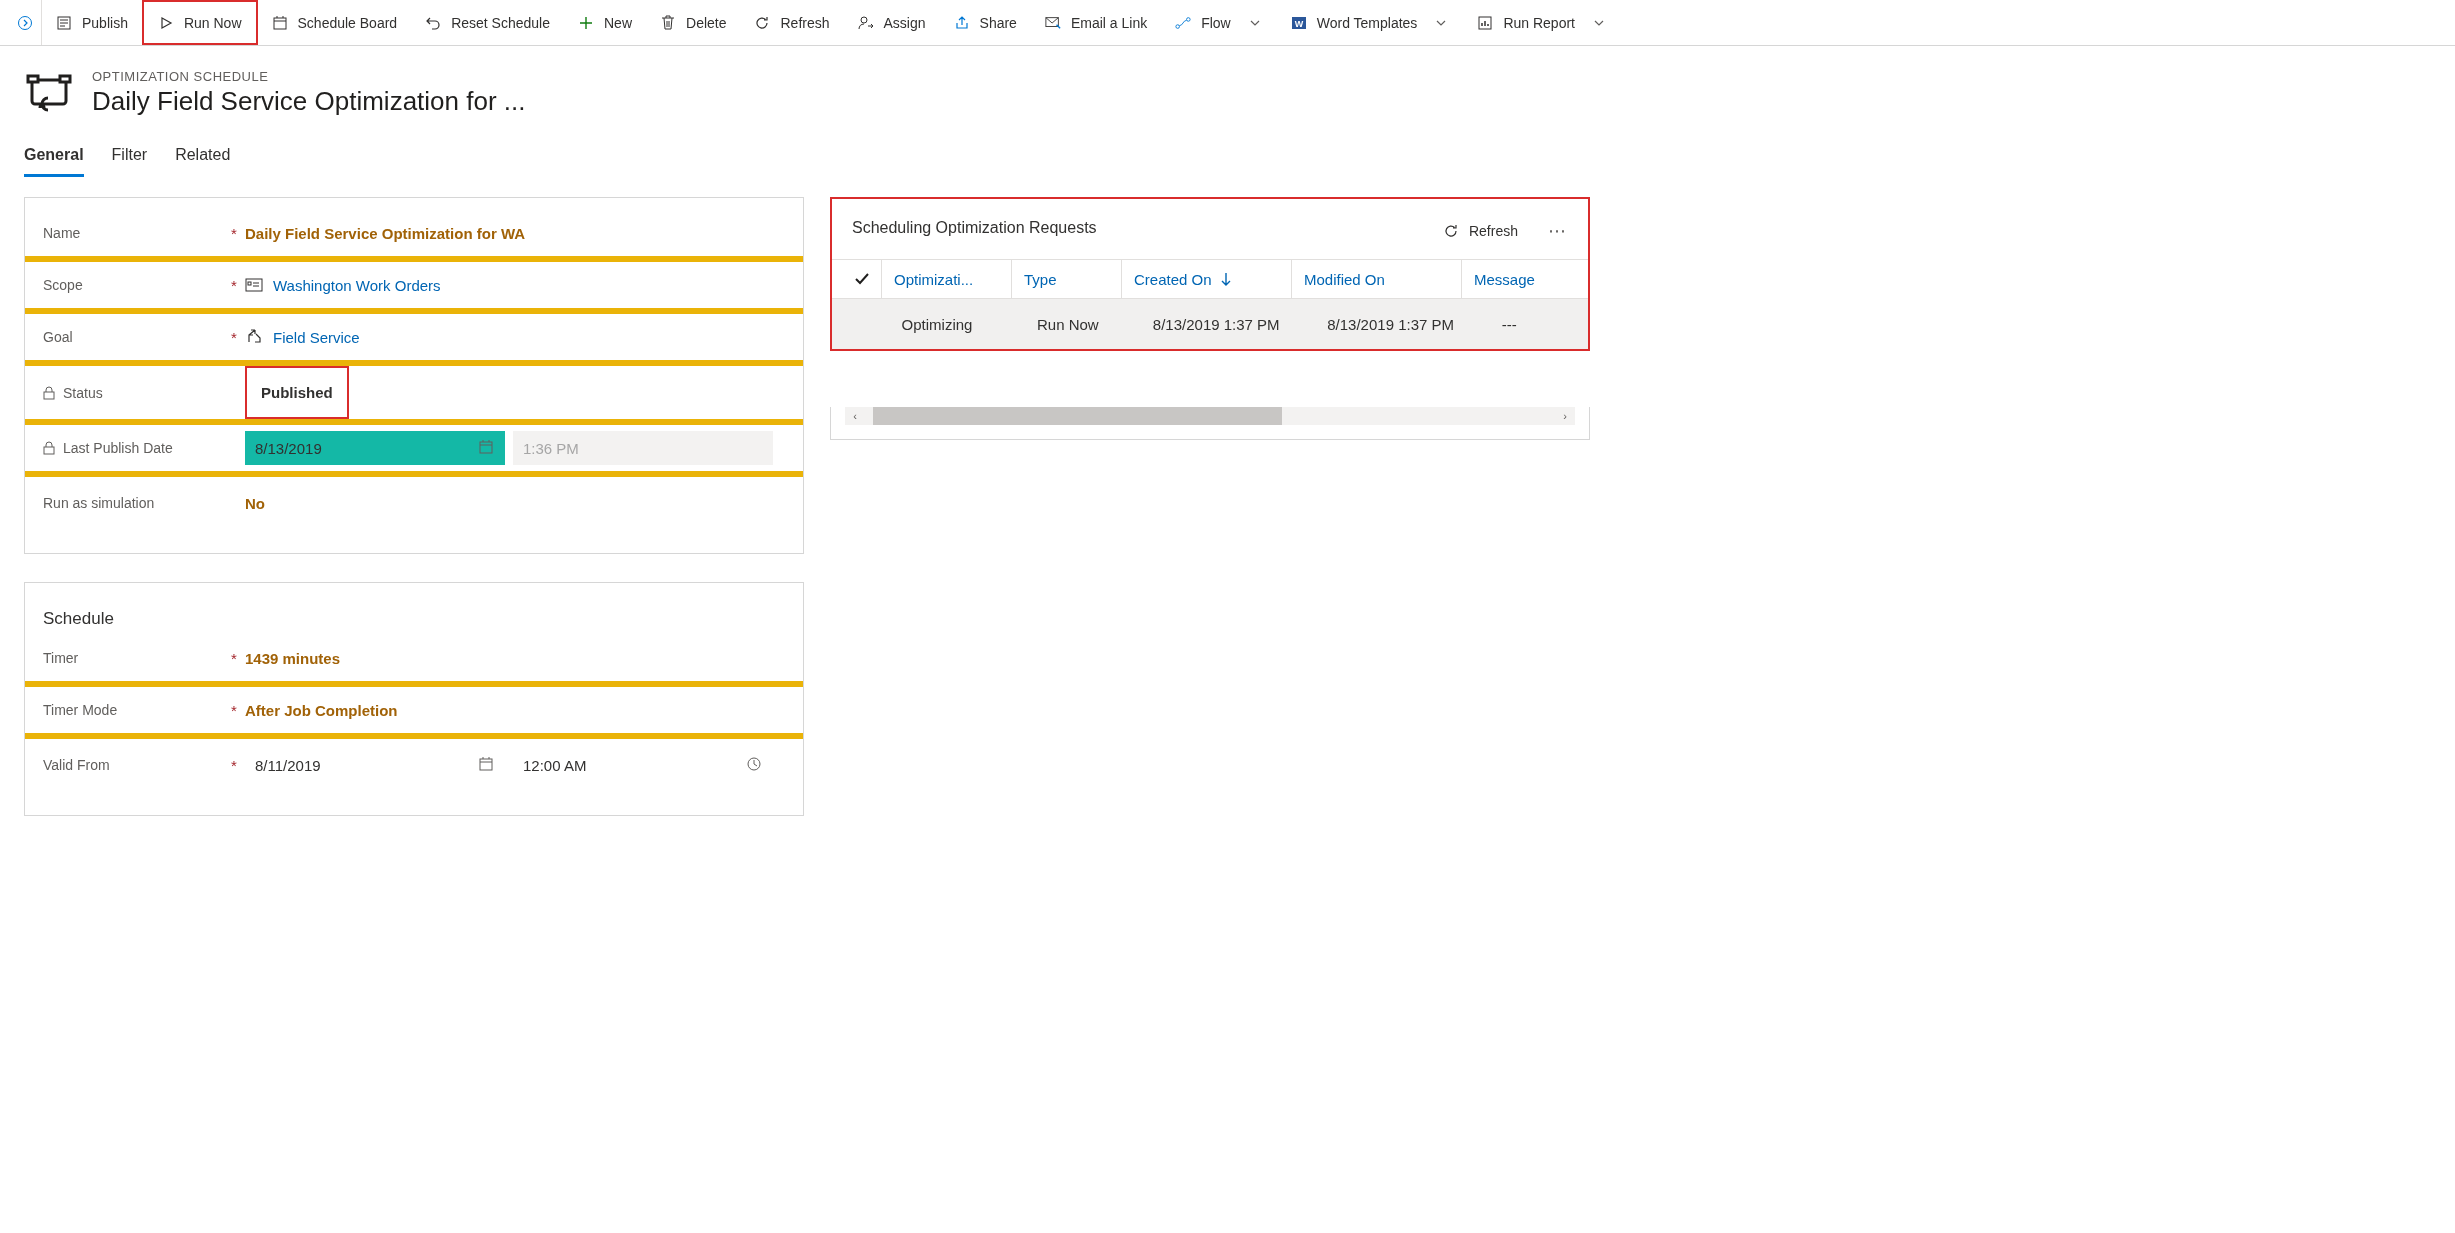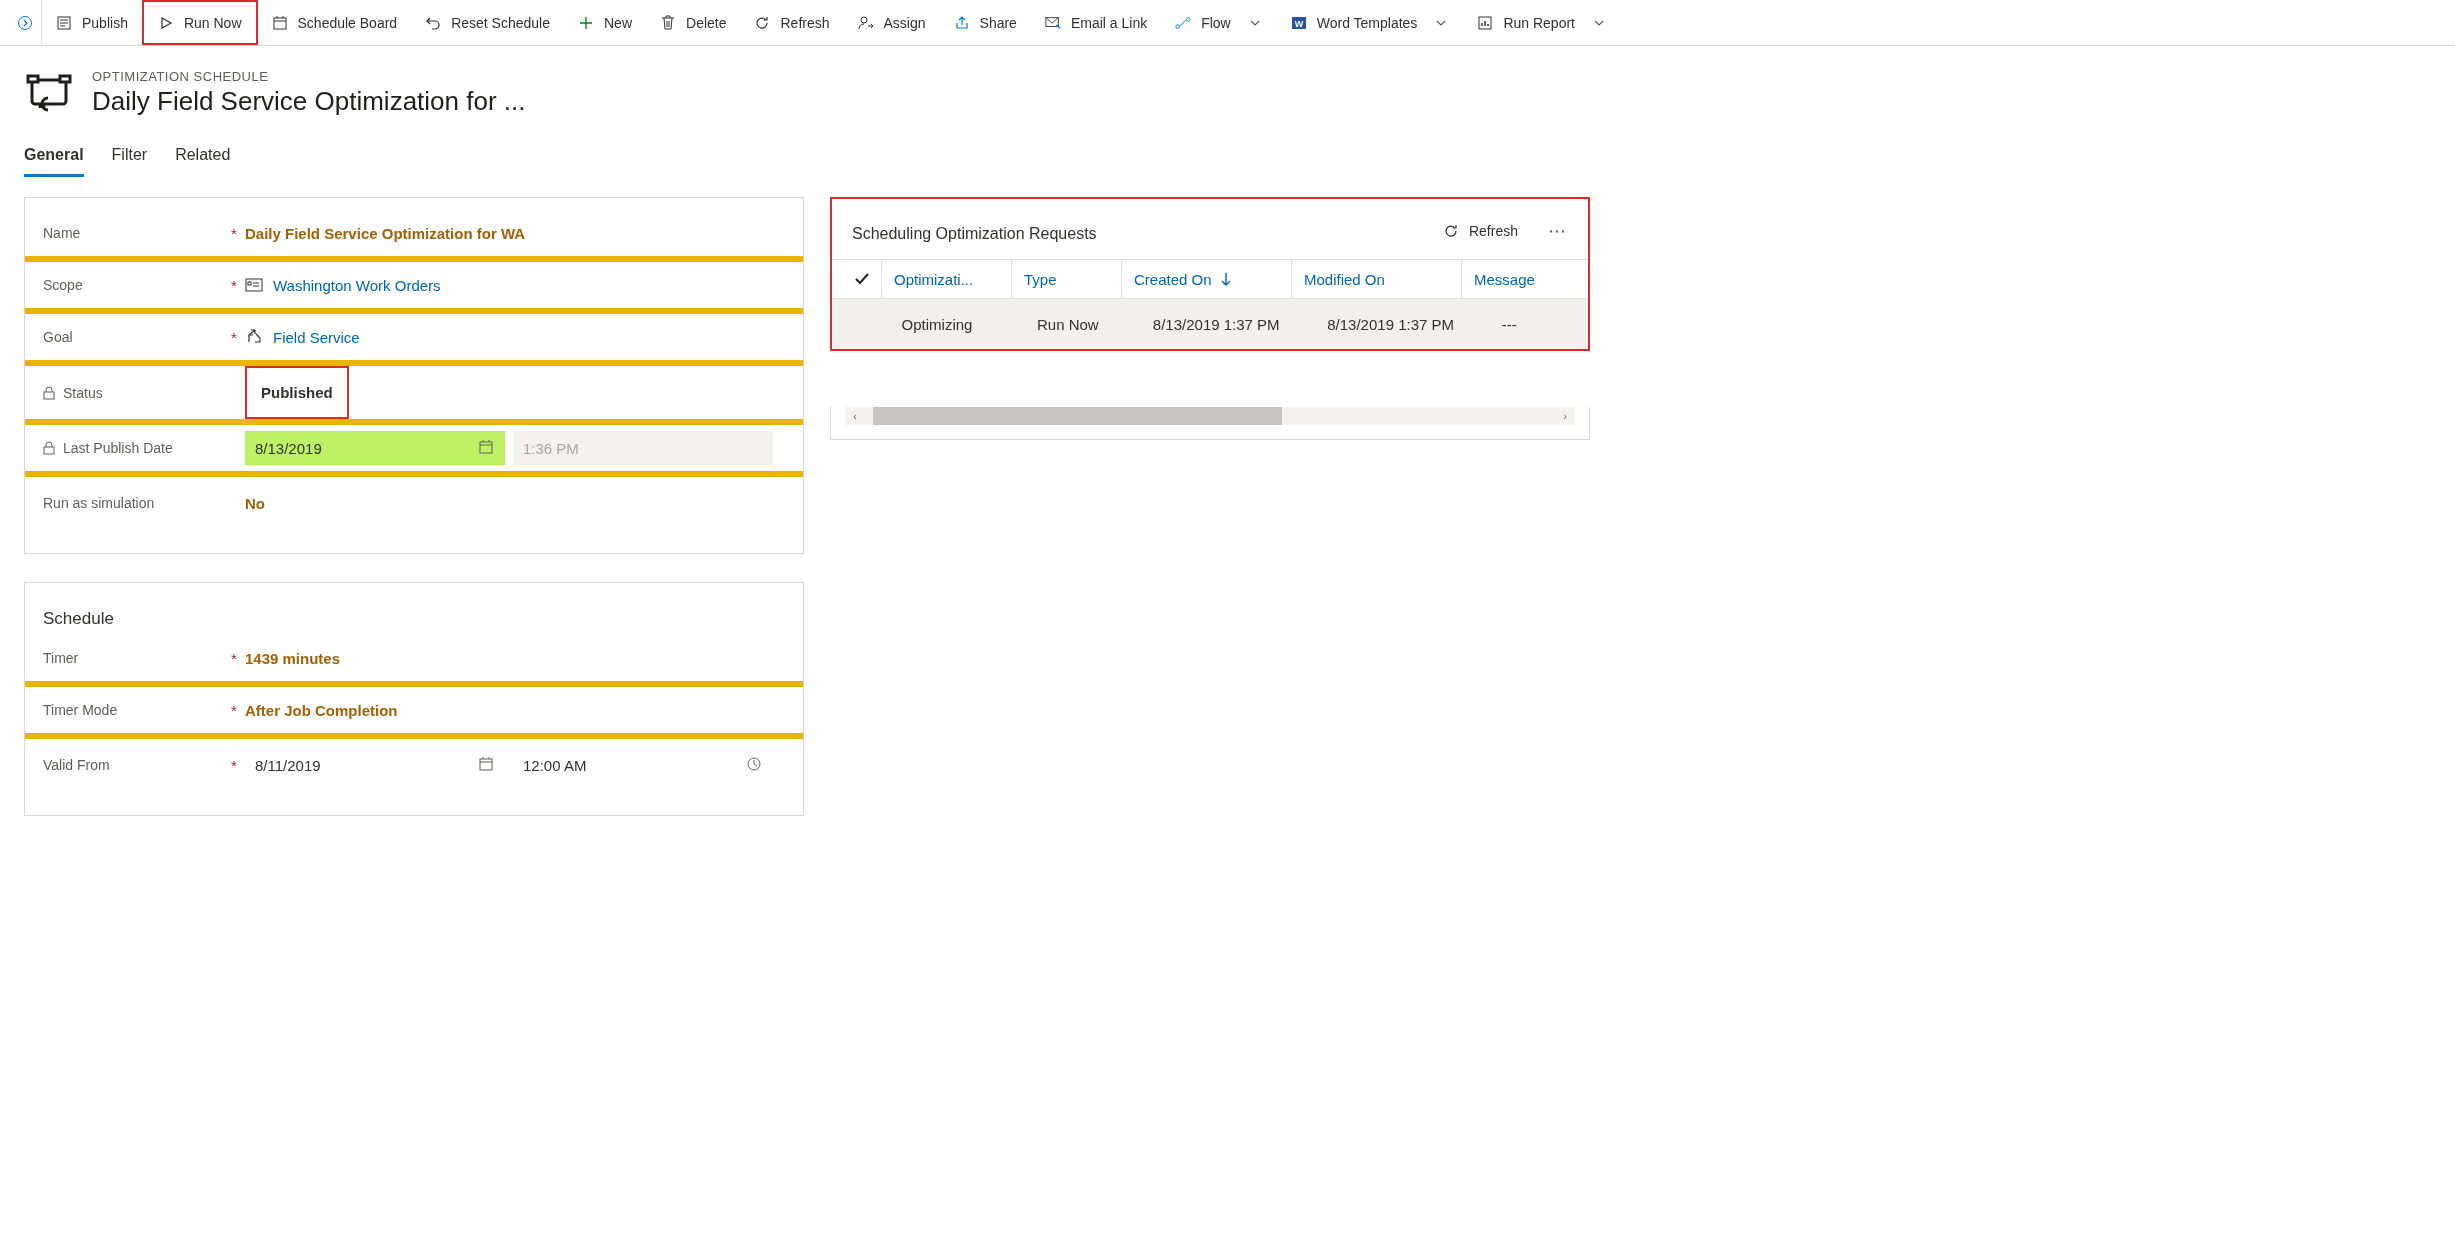--- a/index.html
+++ b/index.html
@@ -37,31 +37,31 @@
   .field-label { width:180px; display:flex; align-items:center; gap:6px; font-size:14px; color:#605e5c; }
   .lock-ic { width:14px; height:14px; }
   .req-star { color:#a4262c; width:22px; text-align:center; font-size:15px; }
   .field-value { flex:1; display:flex; align-items:center; gap:10px; font-size:15px; }
   .field-value.bold { font-weight:600; color:#a16207; }
   .field-value a { color:#0065b3; text-decoration:none; }
   .field-link-ic { width:18px; height:18px; display:flex; align-items:center; justify-content:center; color:#323130; }
 
   .status-highlight { border:2px solid #d92c2c; padding:16px 14px; display:inline-block; font-weight:600; }
 
-  .date-cell { background:#bef264; flex:0 0 260px; height:34px; display:flex; align-items:center; padding:0 10px; justify-content:space-between; }
+  .date-cell { background:#14b8a6; flex:0 0 260px; height:34px; display:flex; align-items:center; padding:0 10px; justify-content:space-between; }
   .time-cell { background:#f3f2f1; flex:0 0 260px; height:34px; display:flex; align-items:center; padding:0 10px; color:#a6a6a6; justify-content:space-between; }
   .time-cell.black { color:#323130; }
   .cal-ic { width:16px; height:16px; }
 
   .panel-title { font-size:17px; padding:10px 18px 6px 18px; color:#323130; }
 
   
   .right-panel { border:2px solid #d92c2c; padding:0; overflow:hidden; }
   .right-inner { border:1px solid #d6d6d6; border-top:none; }
-  .subgrid-header { display:flex; align-items:flex-end; justify-content:space-between; padding:20px 16px 16px 20px; }
+  .subgrid-header { display:flex; align-items:flex-start; justify-content:space-between; padding:20px 16px 16px 20px; }
   .subgrid-title { font-size:16px; }
   .subgrid-actions { display:flex; align-items:center; gap:20px; }
   .sg-btn { display:flex; align-items:center; gap:10px; cursor:pointer; padding:4px 6px; }
   .sg-more { font-size:18px; letter-spacing:2px; cursor:pointer; padding:0 4px; color:#605e5c; }
 
   .grid { width:100%; }
   .grid-head { display:flex; align-items:center; height:40px; border-top:1px solid #e1dfdd; border-bottom:1px solid #e1dfdd; padding:0 10px; }
   .grid-head .gh { color:#0065b3; font-size:15px; padding:0 12px; border-right:1px solid #e1dfdd; display:flex; align-items:center; height:100%; overflow:hidden; text-overflow:ellipsis; white-space:nowrap; gap:8px; cursor:pointer; }
   .grid-head .gh:last-child { border-right:none; }
   .gh-check { width:40px; display:flex; align-items:center; justify-content:center; border-right:1px solid #e1dfdd; height:100%; }

